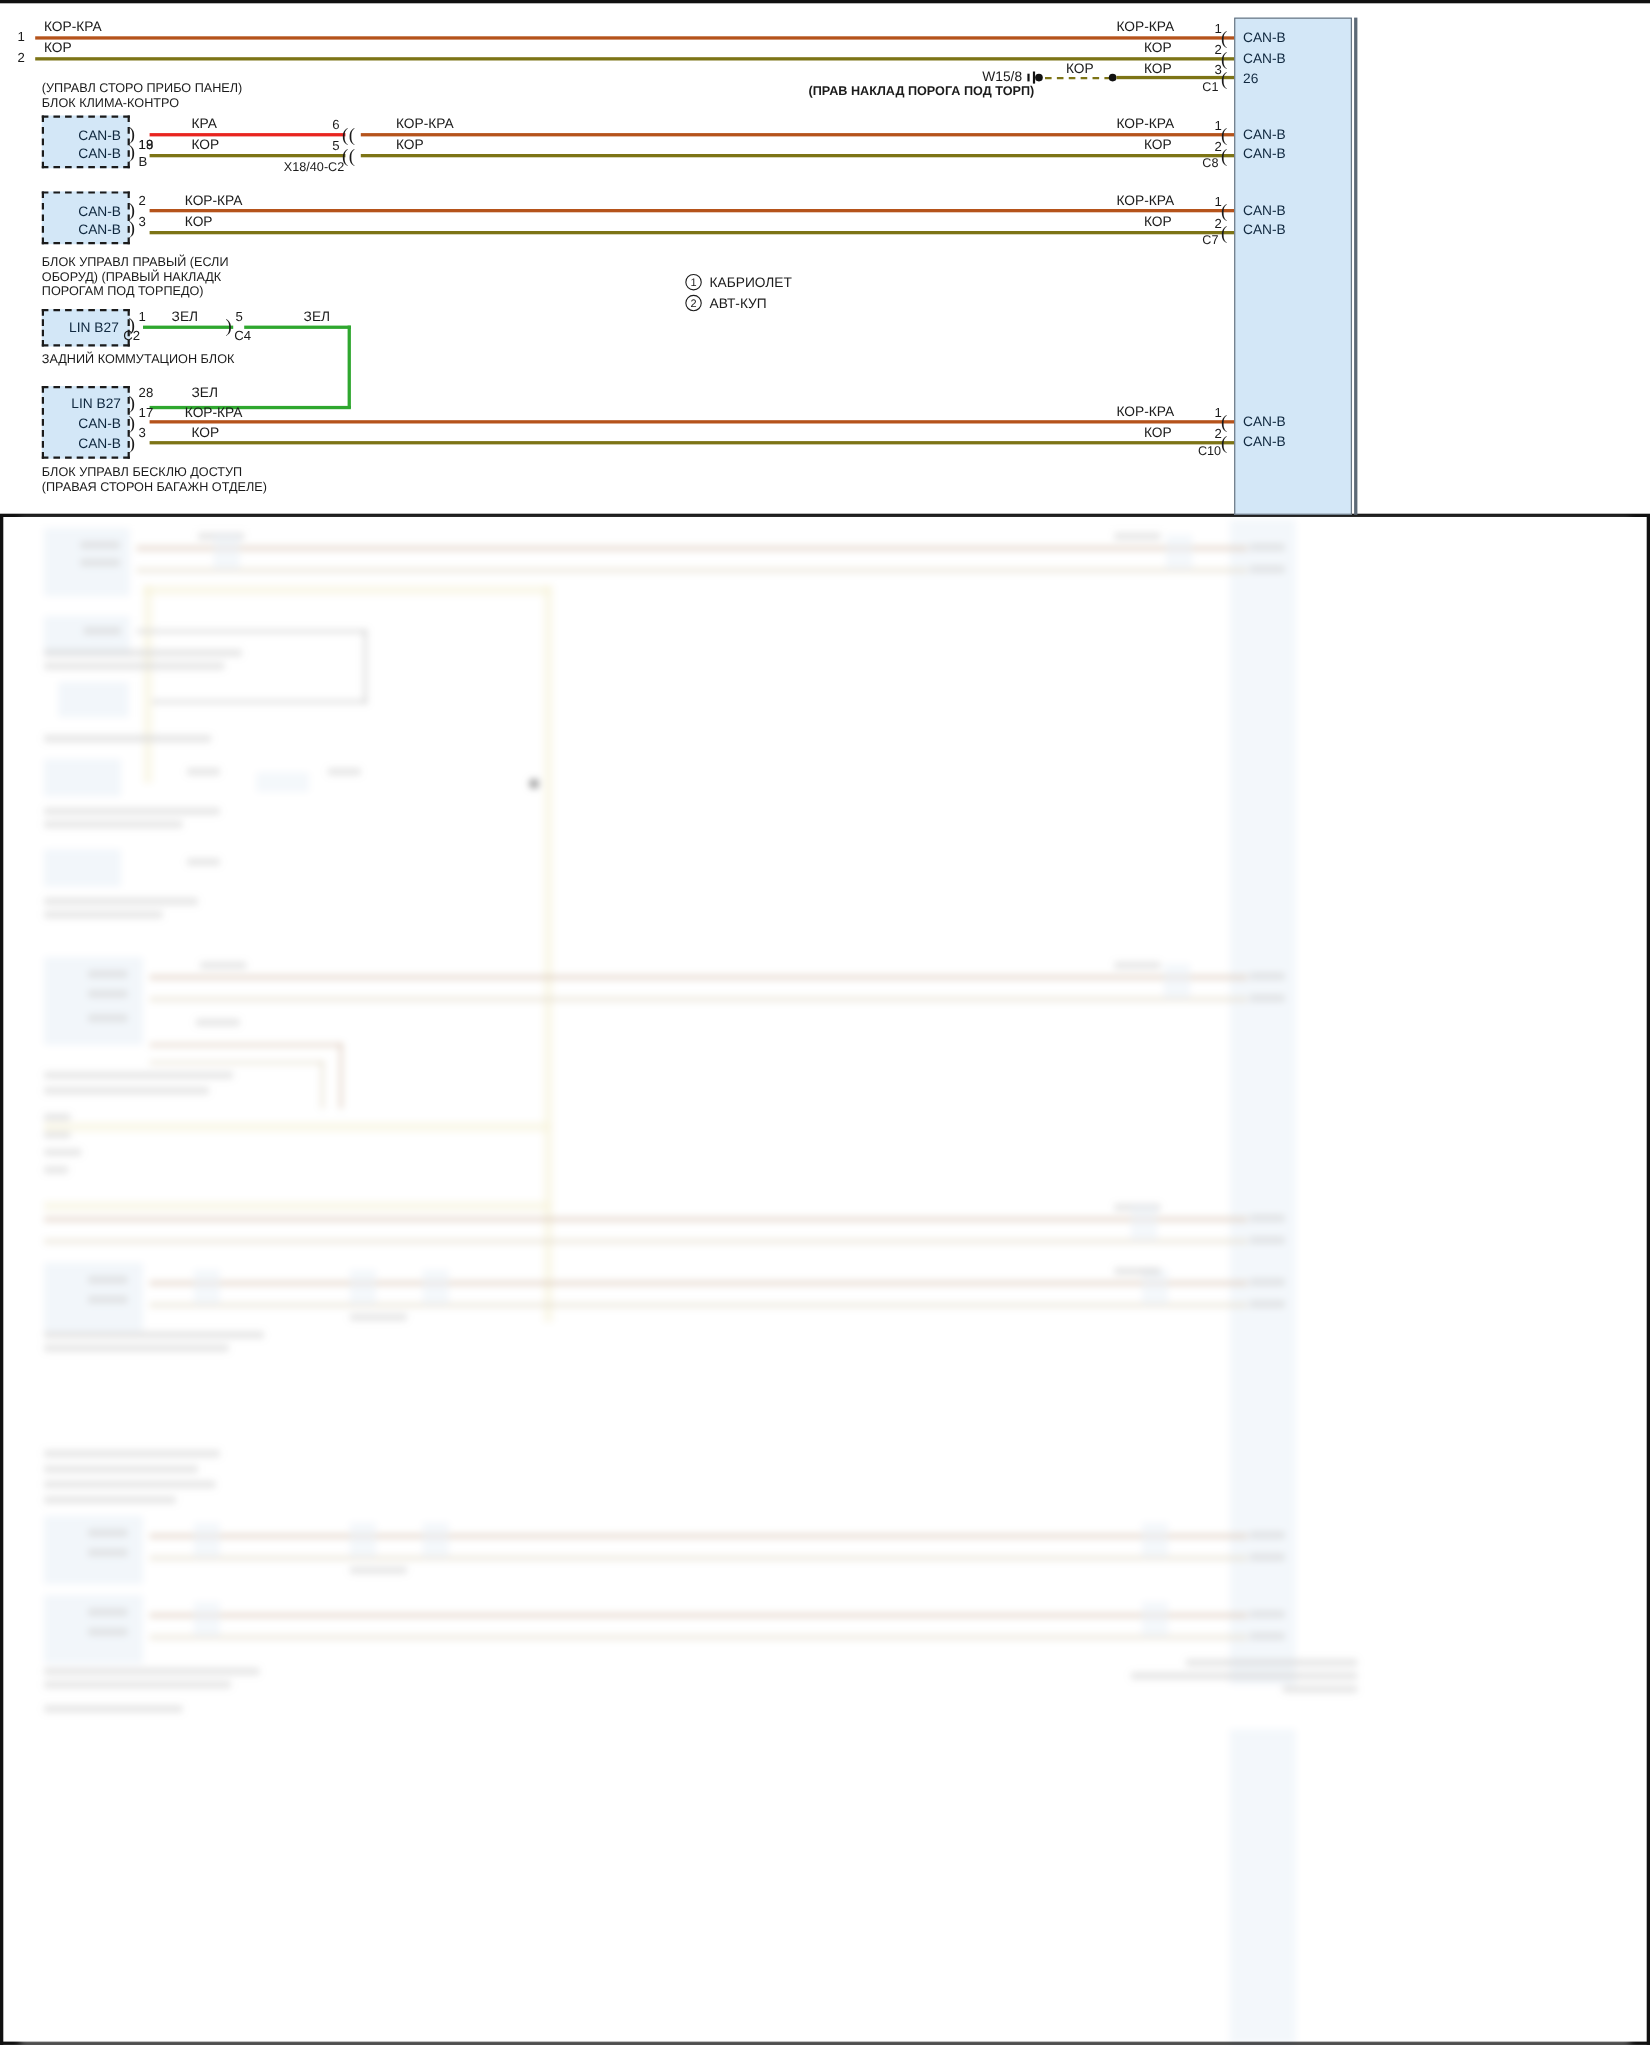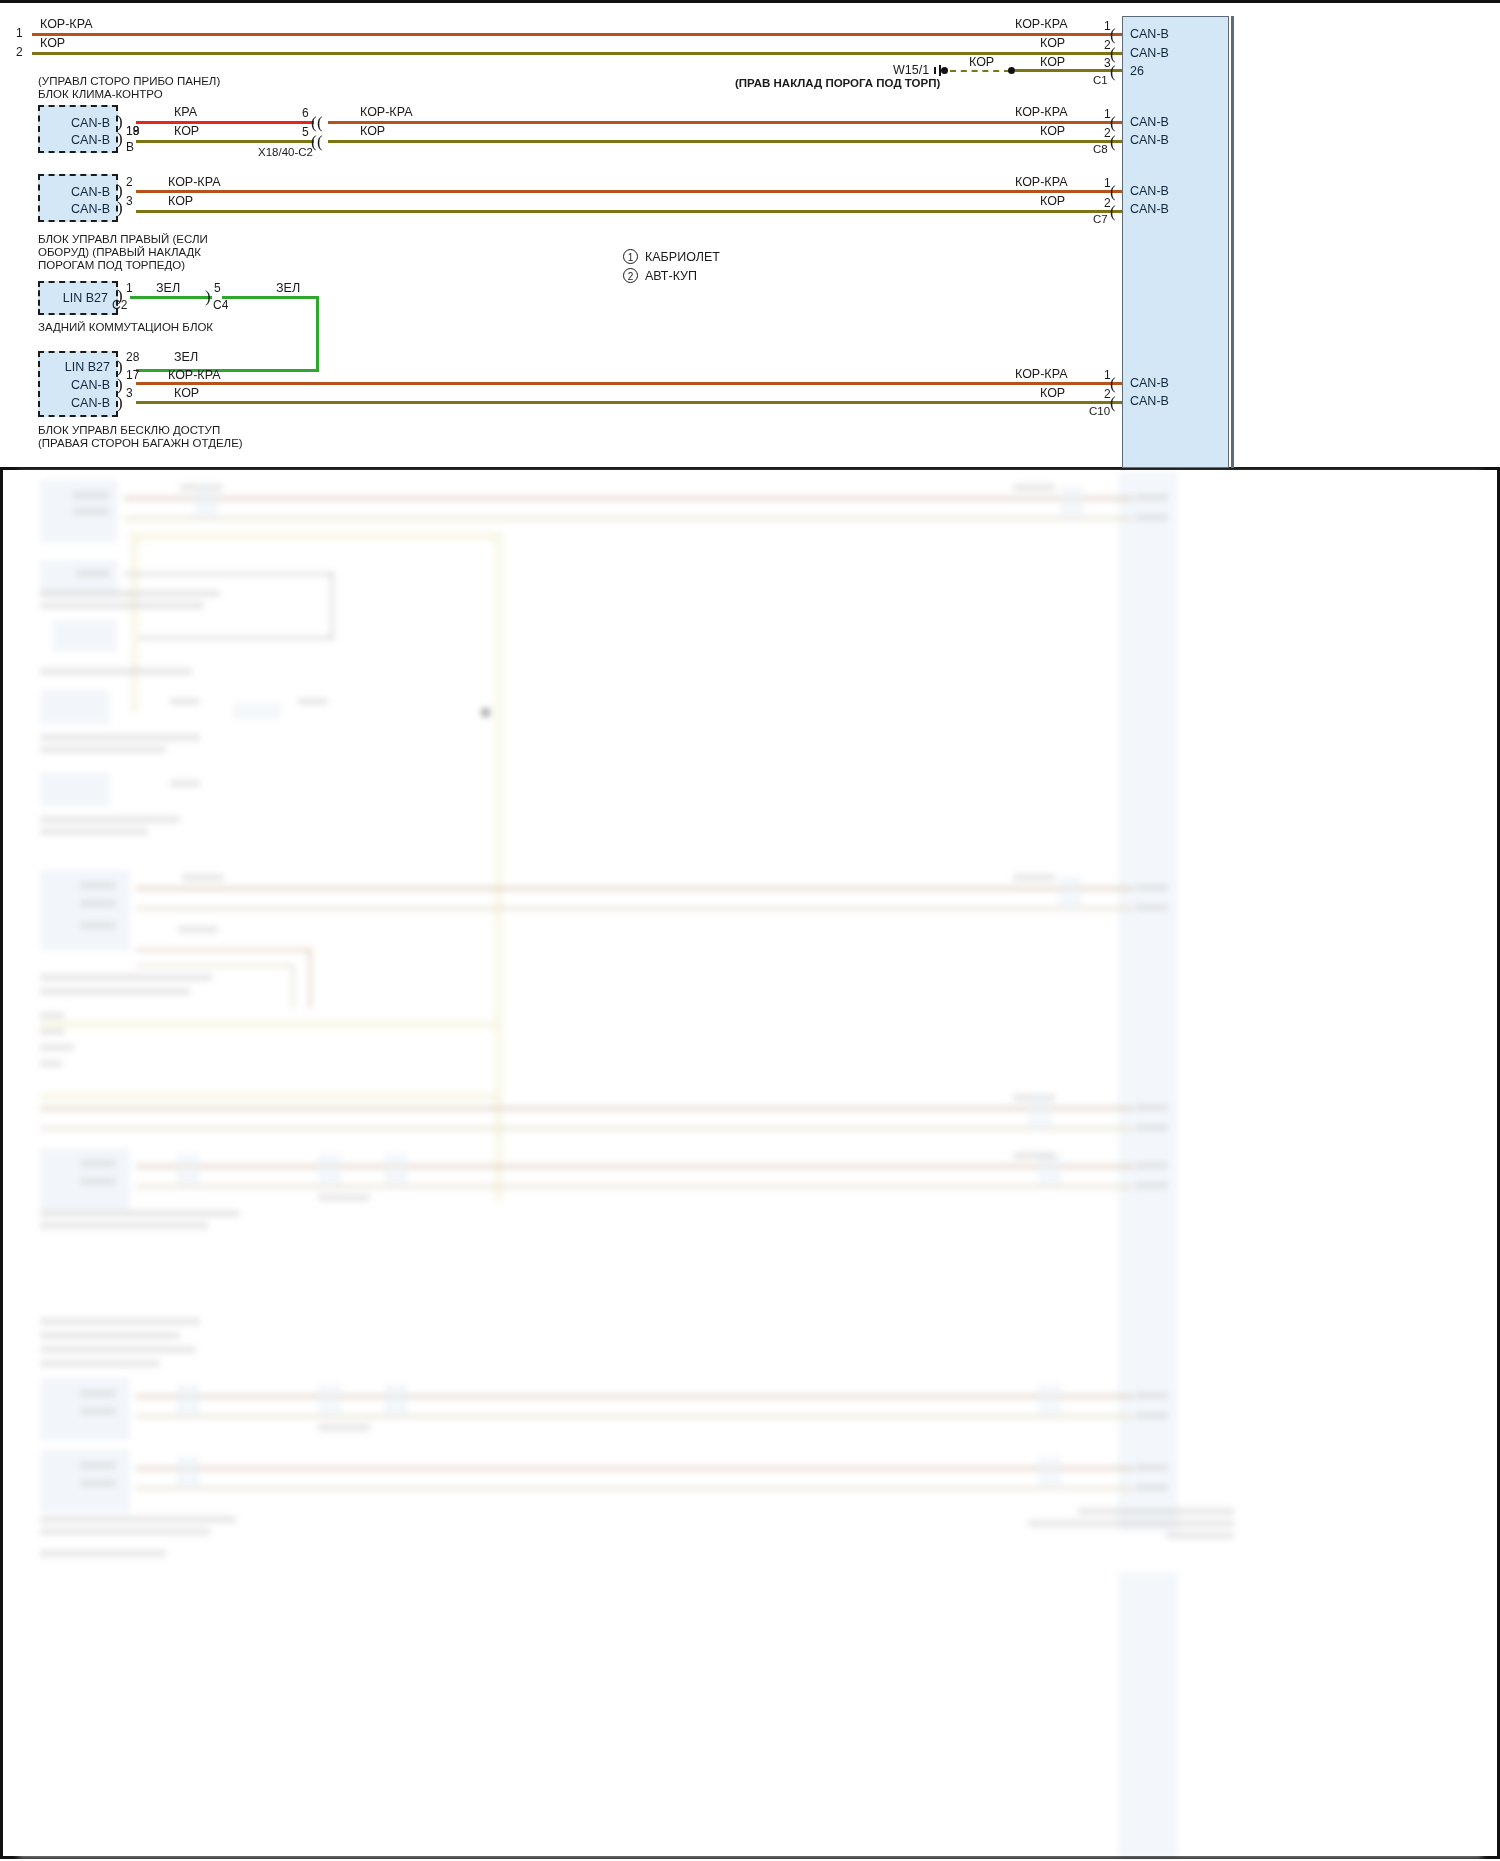--- a/index.html
+++ b/index.html
@@ -77,21 +77,21 @@
     <div class="lbl pin" style="left:1104px;top:19px;">1</div>
     <div class="arc" style="left:1110px;top:26px;">(</div>
 
     <div class="lbl pin" style="left:16px;top:45px;">2</div>
     <div class="lbl" style="left:40px;top:36px;">КОР</div>
     <div class="wire w-kor" style="left:32px;top:52px;width:1090px;"></div>
     <div class="lbl" style="left:1040px;top:36px;">КОР</div>
     <div class="lbl pin" style="left:1104px;top:38px;">2</div>
     <div class="arc" style="left:1110px;top:45px;">(</div>
 
-    <div class="lbl" style="left:893px;top:63px;">W15/1</div>
+    <div class="lbl" style="left:893px;top:63px;">W15/8</div>
     <div class="tick sm" style="left:934px;top:67px;"></div>
     <div class="tick" style="left:939px;top:65px;"></div>
     <div class="dot" style="left:941px;top:67px;"></div>
     <div class="dashwire" style="left:950px;top:70px;width:60px;"></div>
     <div class="lbl" style="left:969px;top:55px;">КОР</div>
     <div class="dot" style="left:1008px;top:67px;"></div>
     <div class="wire w-kor" style="left:1015px;top:69px;width:107px;"></div>
     <div class="lbl" style="left:1040px;top:55px;">КОР</div>
     <div class="lbl pin" style="left:1104px;top:56px;">3</div>
     <div class="arc" style="left:1110px;top:63px;">(</div>

